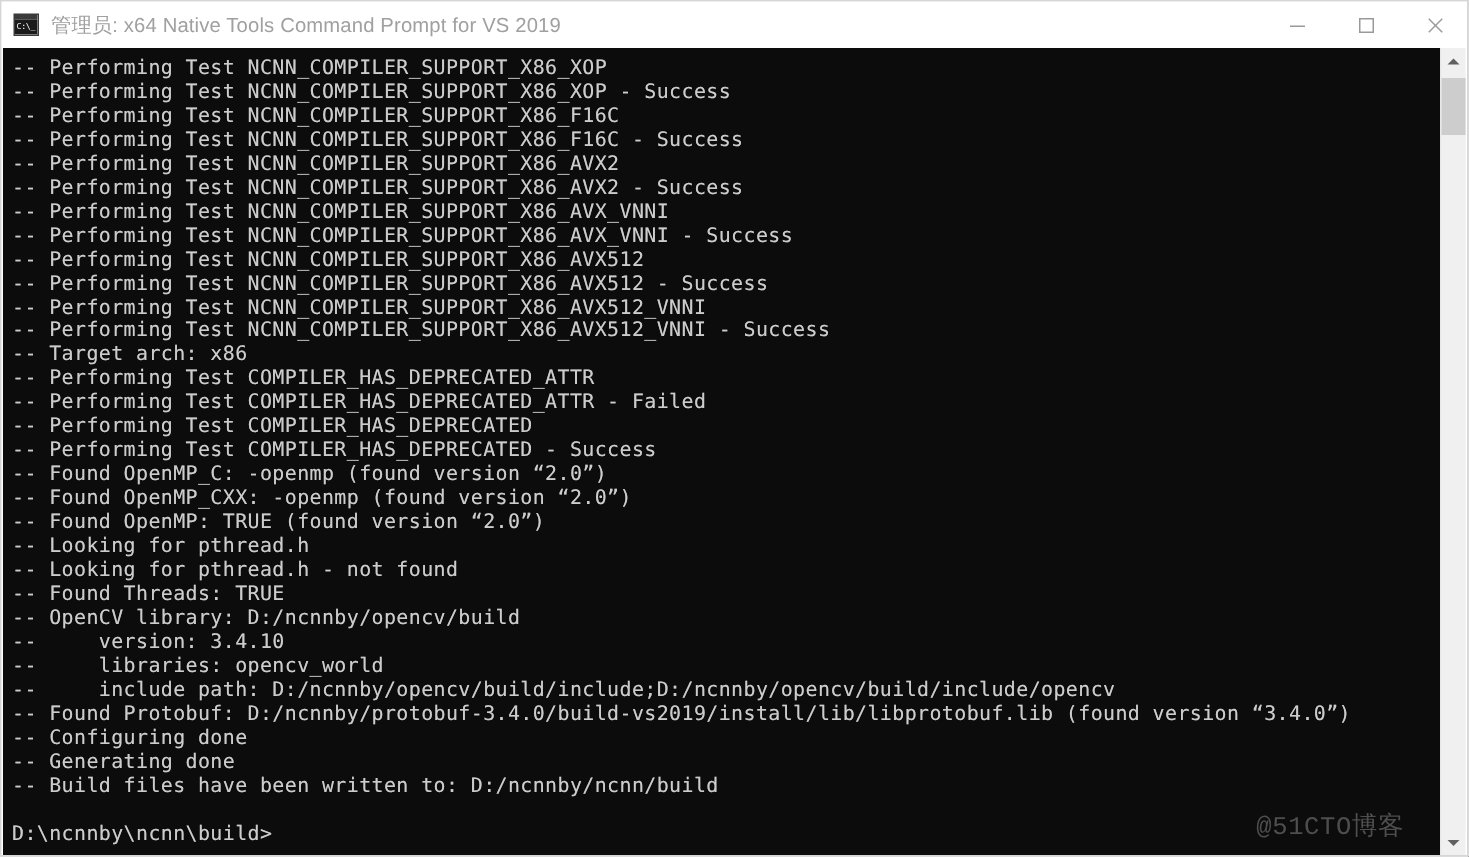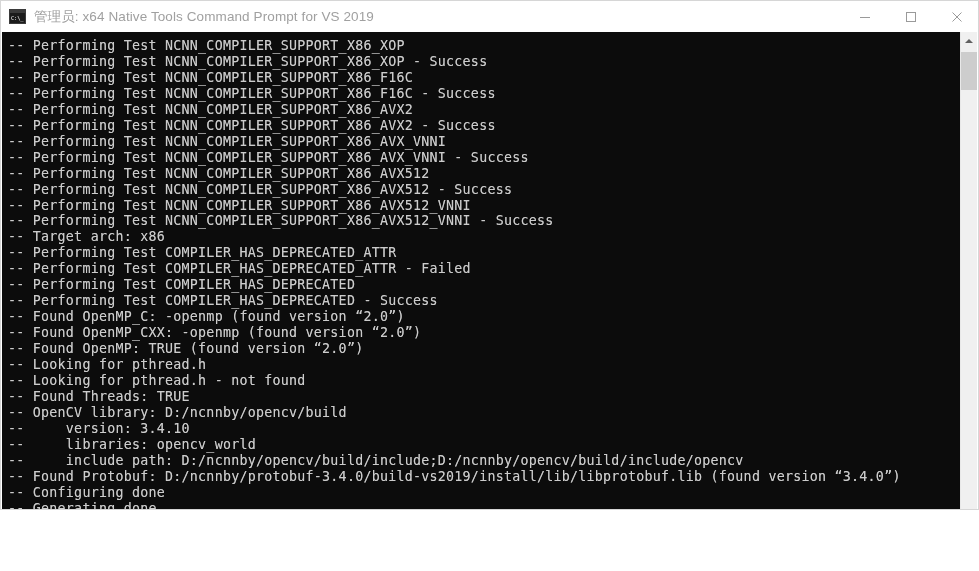--- a/index.html
+++ b/index.html
@@ -11,21 +11,21 @@
   body {
     width: 979px;
     height: 571px;
     overflow: hidden;
     font-family: "Liberation Sans", sans-serif;
   }
 
   #window {
     position: relative;
     width: 979px;
-    height: 510px;
+    height: 571px;
     background: #ffffff;
     box-sizing: border-box;
     border: 1px solid #d6d6d6;
     overflow: hidden;
   }
 
   
   #titlebar {
     position: absolute;
     left: 0; top: 0;

